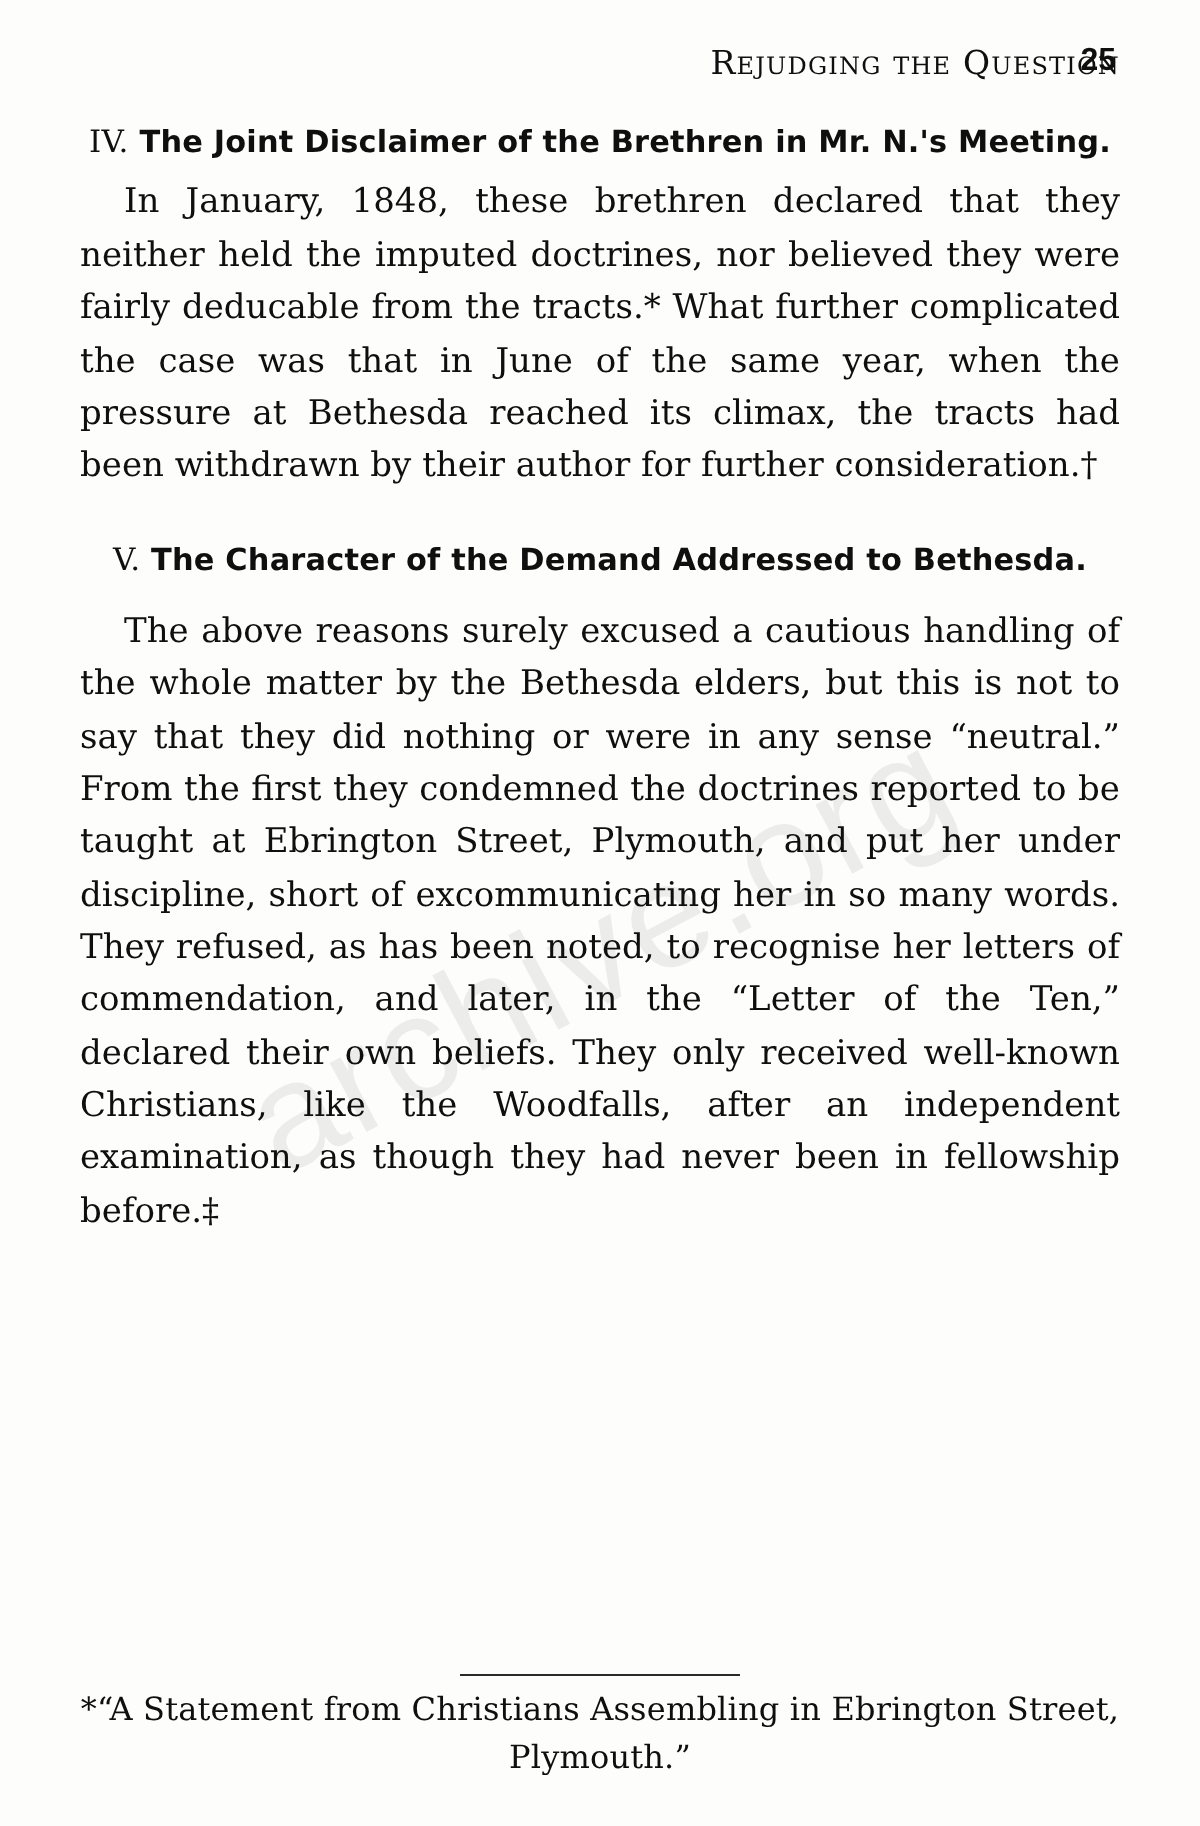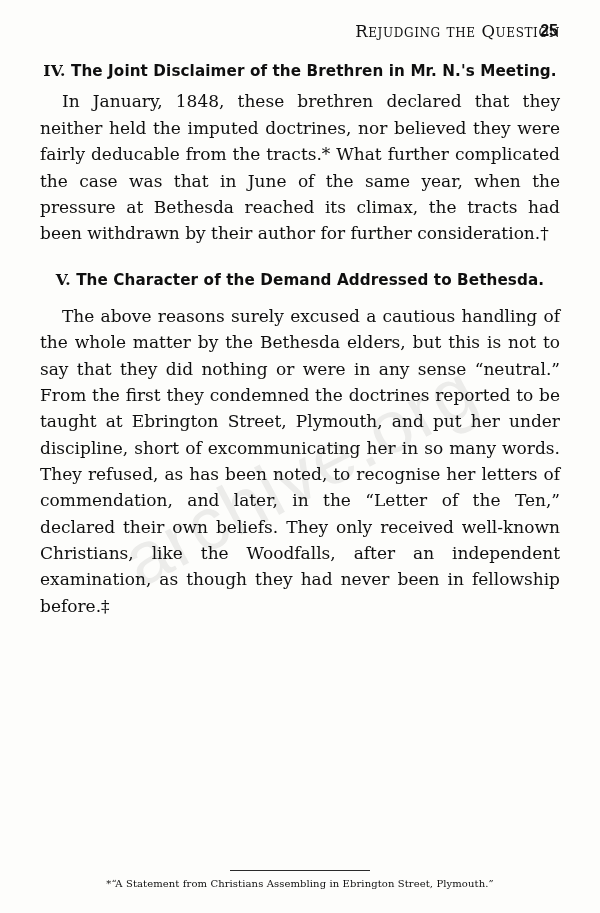--- a/index.html
+++ b/index.html
@@ -66,21 +66,21 @@
     font-family: "DejaVu Sans", sans-serif;
     font-size: 15.2px;
     font-weight: bold;
     text-align: center;
     margin: 12px 0 6px 0;
     line-height: 1.45;
     letter-spacing: 0.1px;
   }
   h2.sec .num {
     font-family: "DejaVu Serif", serif;
-    font-weight: bold;
+    font-weight: normal;
     font-size: 15.5px;
   }
   h2.sec.first { margin-top: 4px; }
   h2.sec.second { margin-top: 22px; }
 
   p.body {
     font-size: 17px;
     line-height: 1.55;
     text-align: justify;
     text-justify: inter-word;
@@ -99,21 +99,21 @@
     z-index: 10;
   }
   .footrule {
     width: 140px;
     border: 0;
     border-top: 1px solid #2a2a2a;
     margin: 0 auto 5px auto;
   }
   .fn-line {
     font-family: "DejaVu Serif", serif;
-    font-size: 10px;
+    font-size: 16px;
     text-align: center;
     line-height: 1.5;
     letter-spacing: 0.1px;
   }
   .fn-line .gap { display: inline-block; width: 26px; }
 </style>
 </head>
 <body>
 
 <div class="page">

